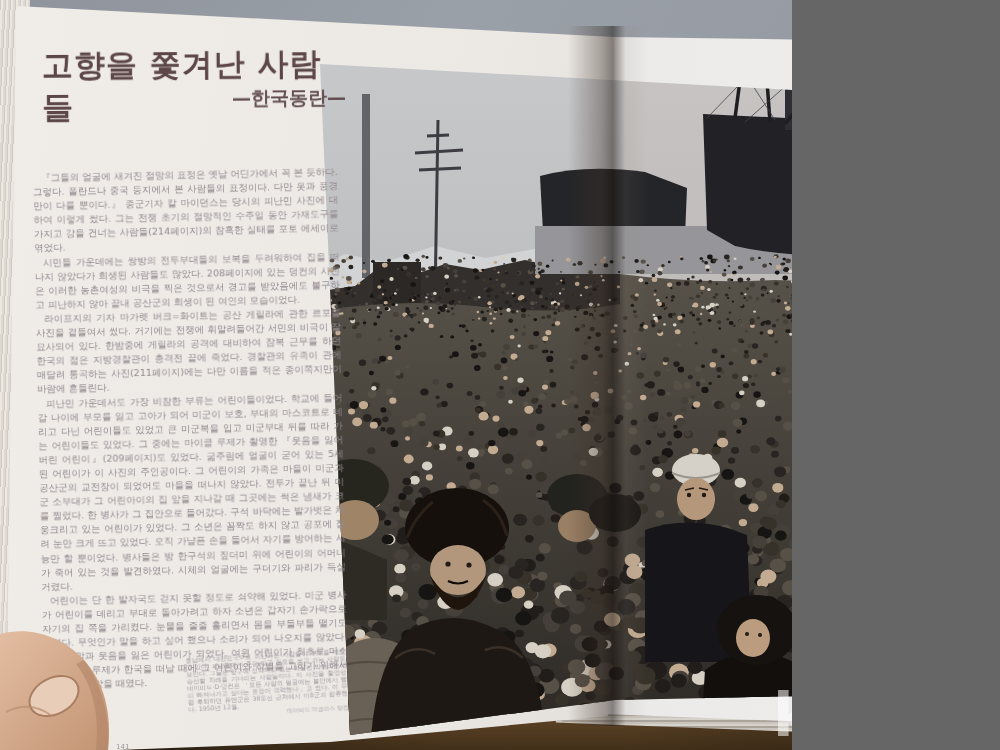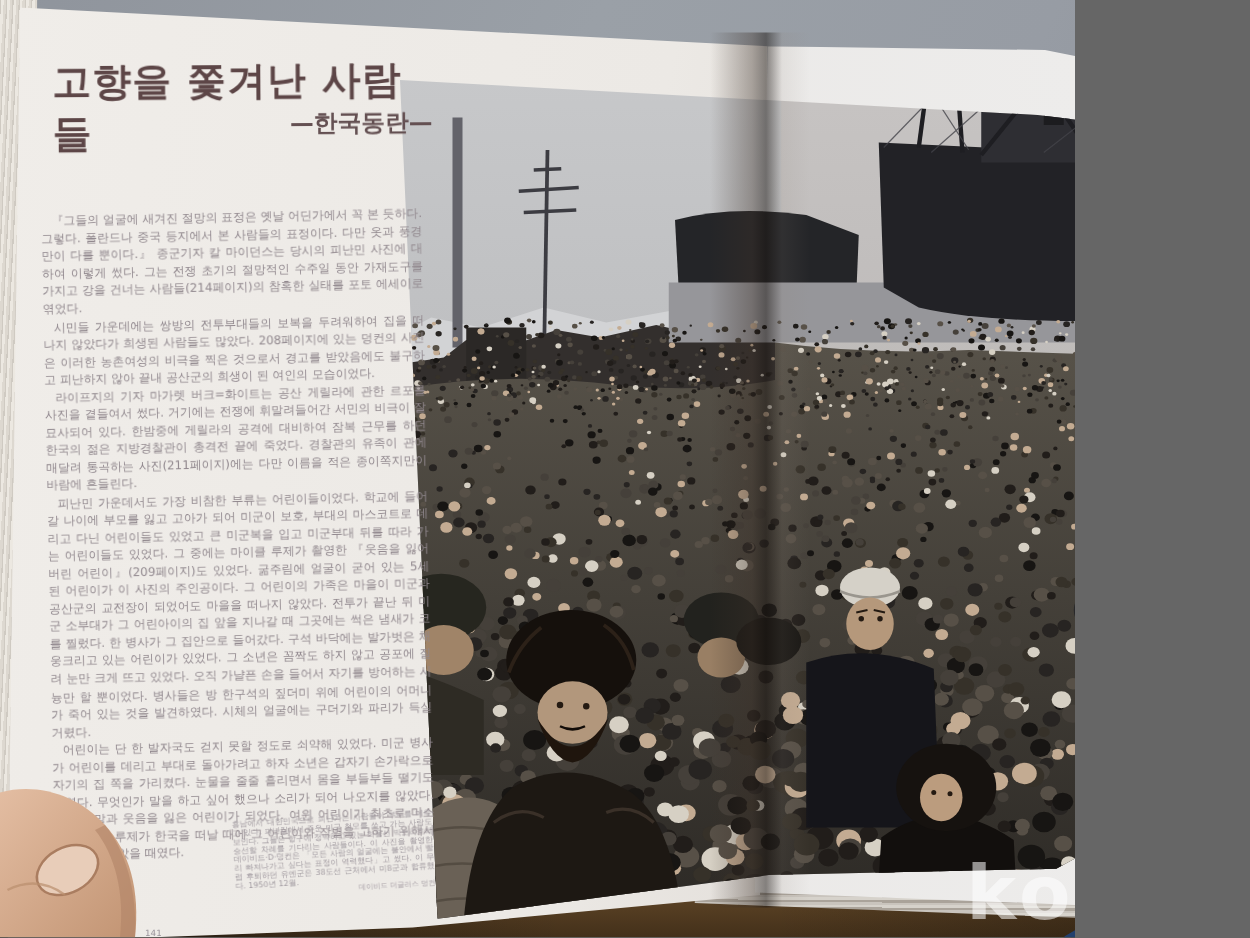--- a/index.html
+++ b/index.html
@@ -1,16 +1,16 @@
 <!DOCTYPE html>
 <html><head>
 <meta charset="utf-8">
 <style>
   html,body{margin:0;padding:0;background:#666;}
-  .scene{position:relative;width:860px;height:750px;overflow:hidden;
+  .scene{position:relative;width:792px;height:750px;overflow:hidden;
          font-family:"DejaVu Sans",sans-serif;}
   .wall{position:absolute;inset:0;
         background:linear-gradient(115deg,#8f949c 0%,#9aa0a7 40%,#979ca4 70%,#8b9099 100%);}
   .desk{position:absolute;left:0;top:668px;width:1000px;height:82px;
         background:linear-gradient(180deg,#8a6a42 0%,#6b4e2c 35%,#43301a 100%);}
   .desk::after{content:"";position:absolute;inset:0;
         background:linear-gradient(90deg,rgba(8,8,8,.9) 0%,rgba(8,8,8,.25) 22%,transparent 45%,transparent 62%,rgba(25,18,10,.45) 100%);}
   .bottom-edges{position:absolute;left:556px;top:712px;width:340px;height:17px;
         transform:rotate(2.2deg);
         background:repeating-linear-gradient(178deg,#d6d2cb 0 2px,#aaa39a 2px 4px,#c9c4bd 4px 6px);}

